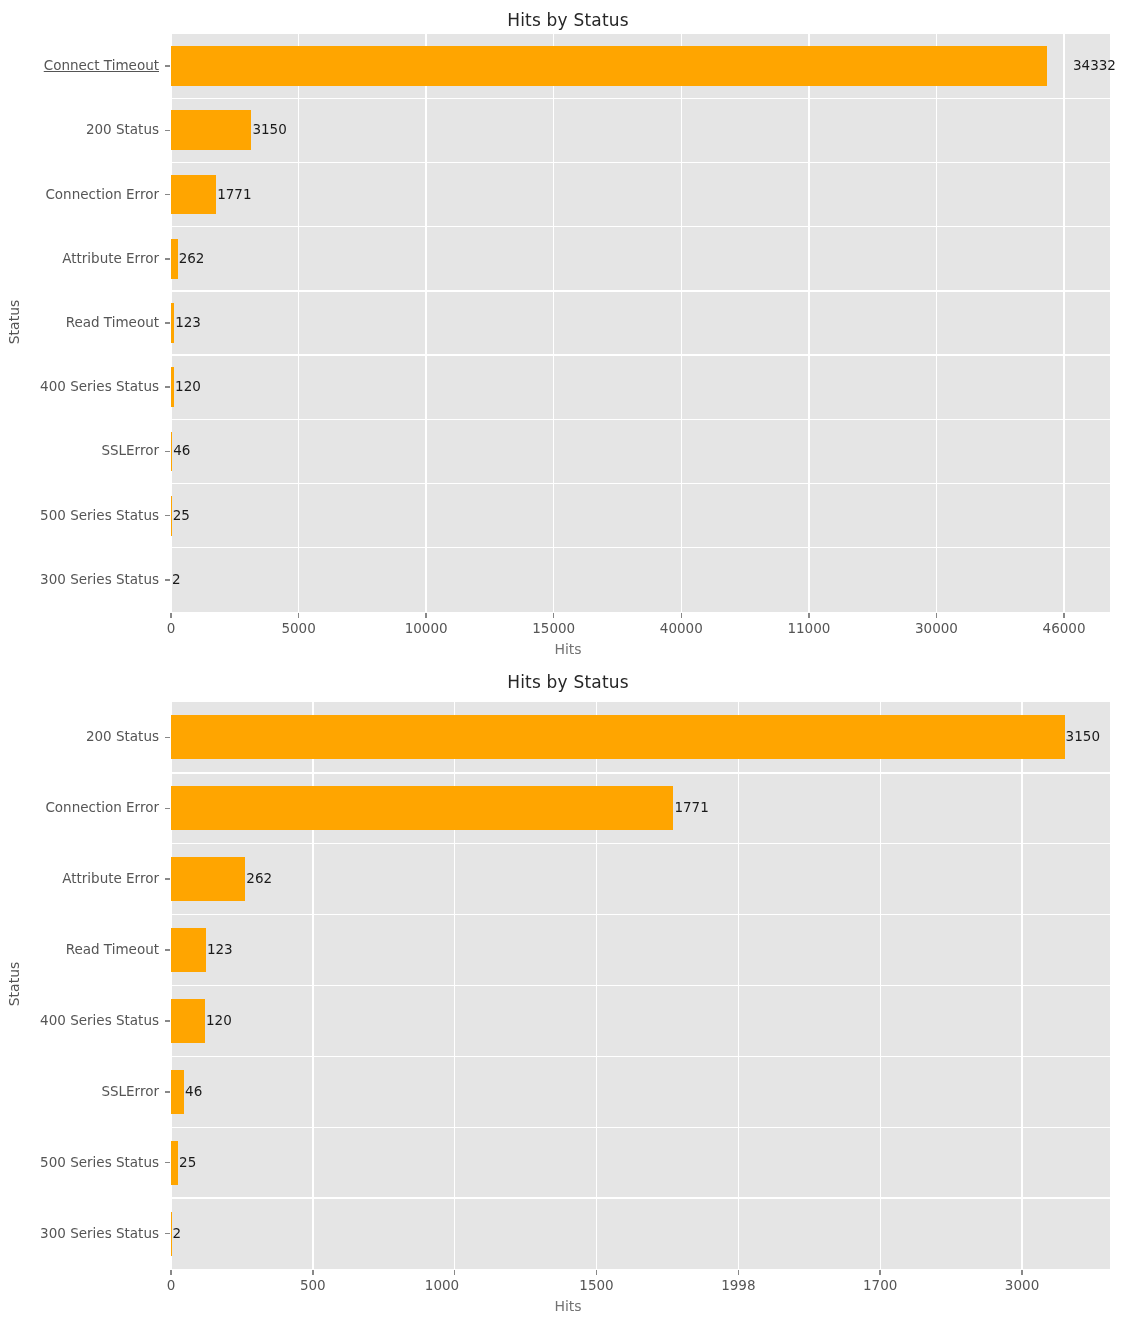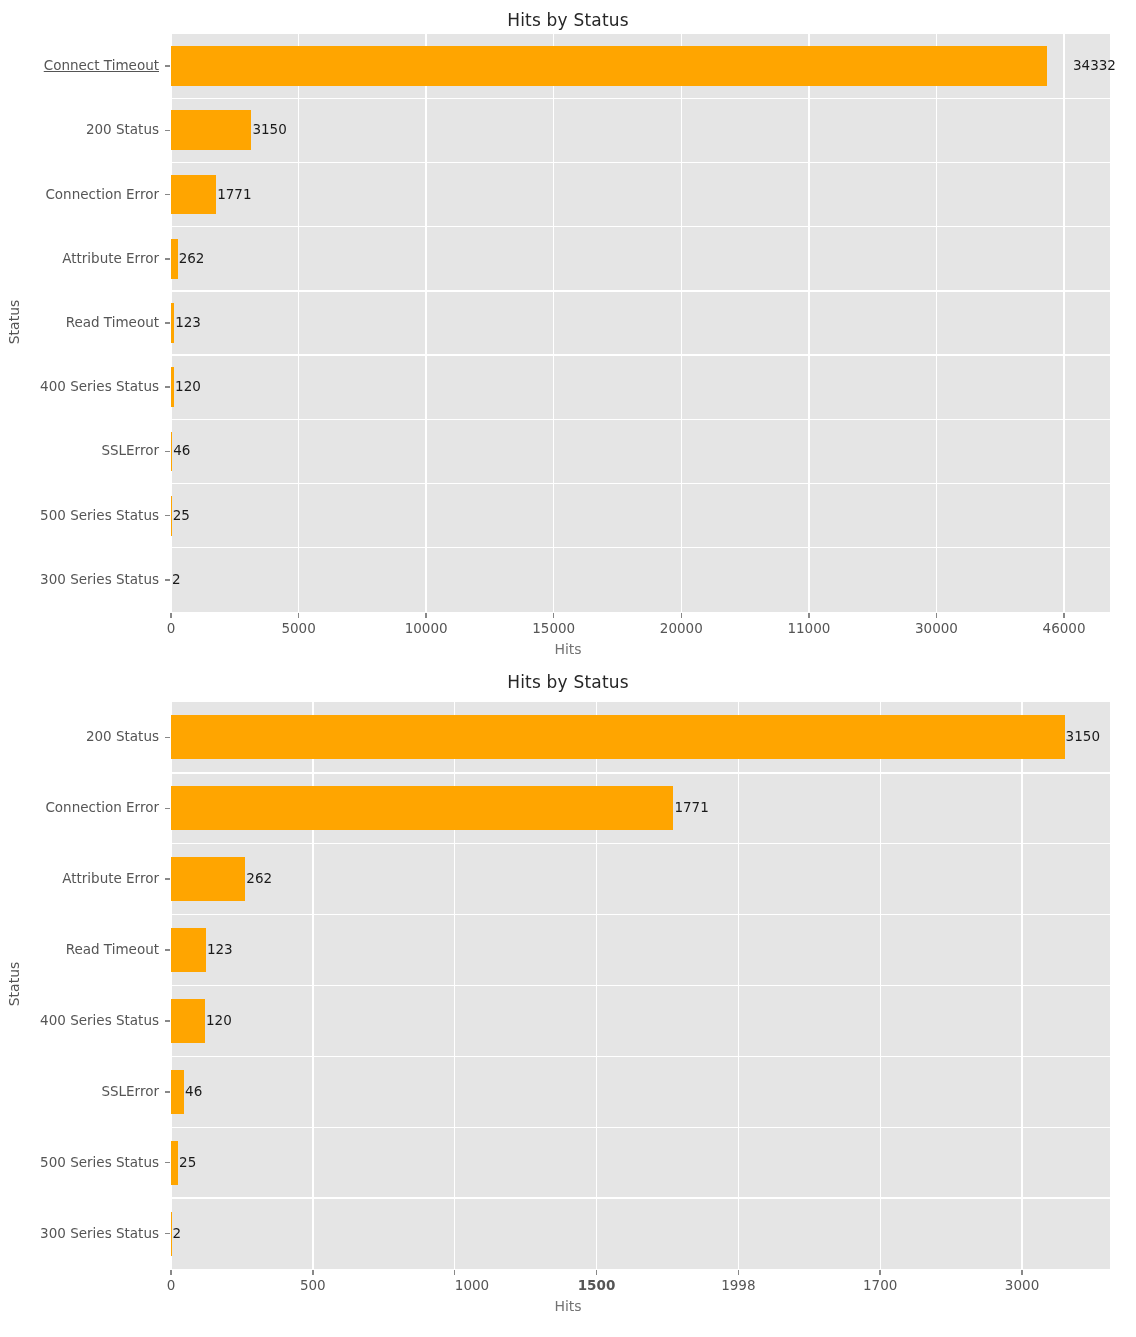--- a/index.html
+++ b/index.html
@@ -152,21 +152,21 @@
     </div>
     <div class="xtick-mark" style="left: 170.25px; top: 613px;"></div>
     <div class="xtick-label" style="left: 121px; top: 622px; width: 100px;">0</div>
     <div class="xtick-mark" style="left: 297.832px; top: 613px;"></div>
     <div class="xtick-label" style="left: 248.582px; top: 622px; width: 100px;">5000</div>
     <div class="xtick-mark" style="left: 425.413px; top: 613px;"></div>
     <div class="xtick-label" style="left: 376.163px; top: 622px; width: 100px; text-align: center;">10000</div>
     <div class="xtick-mark" style="left: 552.995px; top: 613px;"></div>
     <div class="xtick-label" style="left: 503.745px; top: 622px; width: 100px;">15000</div>
     <div class="xtick-mark" style="left: 680.576px; top: 613px;"></div>
-    <div class="xtick-label" style="left: 631.326px; top: 622px; width: 100px;">20000</div>
+    <div class="xtick-label" style="left: 631.326px; top: 622px; width: 100px;">40000</div>
     <div class="xtick-mark" style="left: 808.158px; top: 613px;"></div>
     <div class="xtick-label" style="left: 758.908px; top: 622px; width: 100px;">11000</div>
     <div class="xtick-mark" style="left: 935.739px; top: 613px;"></div>
     <div class="xtick-label" style="left: 886.489px; top: 622px; width: 100px;">30000</div>
     <div class="xtick-mark" style="left: 1063.32px; top: 613px;"></div>
     <div class="xtick-label" style="left: 1014.07px; top: 622px; width: 100px;">46000</div>
     <div class="bar-label" style="left: 1073px; top: 59.1111px; text-align: right;">34332</div>
     <div class="ytick-mark" style="left: 165px; top: 65.3611px;"></div>
     <div class="ytick-label" style="left: 0px; width: 159px; top: 59.1111px; text-decoration: underline;">Connect Timeout</div>
     <div class="bar-label" style="left: 252.376px; top: 123.333px;">3150</div>
@@ -218,23 +218,23 @@
       <div class="bar" style="left: 0px; top: 296.966px; width: 34.0423px; height: 43.9425px;"></div>
       <div class="bar" style="left: 0px; top: 367.841px; width: 13.0495px; height: 43.9425px;"></div>
       <div class="bar" style="left: 0px; top: 438.716px; width: 7.09215px; height: 43.9425px;"></div>
       <div class="bar" style="left: 0px; top: 509.591px; width: 0.567372px; height: 43.9425px;"></div>
     </div>
     <div class="xtick-mark" style="left: 170.25px; top: 1270px;"></div>
     <div class="xtick-label" style="left: 121px; top: 1279px; width: 100px;">0</div>
     <div class="xtick-mark" style="left: 312.093px; top: 1270px;"></div>
     <div class="xtick-label" style="left: 262.843px; top: 1279px; width: 100px;">500</div>
     <div class="xtick-mark" style="left: 453.936px; top: 1270px;"></div>
-    <div class="xtick-label" style="left: 422px; top: 1279px; width: 100px;">1000</div>
+    <div class="xtick-label" style="left: 392px; top: 1279px; width: 100px;">1000</div>
     <div class="xtick-mark" style="left: 595.779px; top: 1270px;"></div>
-    <div class="xtick-label" style="left: 546.529px; top: 1279px; width: 100px; font-weight: bold;">1500</div>
+    <div class="xtick-label" style="left: 546.529px; top: 1279px; width: 100px;">1500</div>
     <div class="xtick-mark" style="left: 737.622px; top: 1270px;"></div>
     <div class="xtick-label" style="left: 688.372px; top: 1279px; width: 100px;">1998</div>
     <div class="xtick-mark" style="left: 879.465px; top: 1270px;"></div>
     <div class="xtick-label" style="left: 830.215px; top: 1279px; width: 100px;">1700</div>
     <div class="xtick-mark" style="left: 1021.31px; top: 1270px;"></div>
     <div class="xtick-label" style="left: 972.057px; top: 1279px; width: 100px; text-align: center;">3000</div>
     <div class="bar-label" style="left: 1065.61px; top: 730.438px;">3150</div>
     <div class="ytick-mark" style="left: 165px; top: 736.688px;"></div>
     <div class="ytick-label" style="left: 0px; width: 159px; top: 730.438px;">200 Status</div>
     <div class="bar-label" style="left: 674.408px; top: 801.312px;">1771</div>

